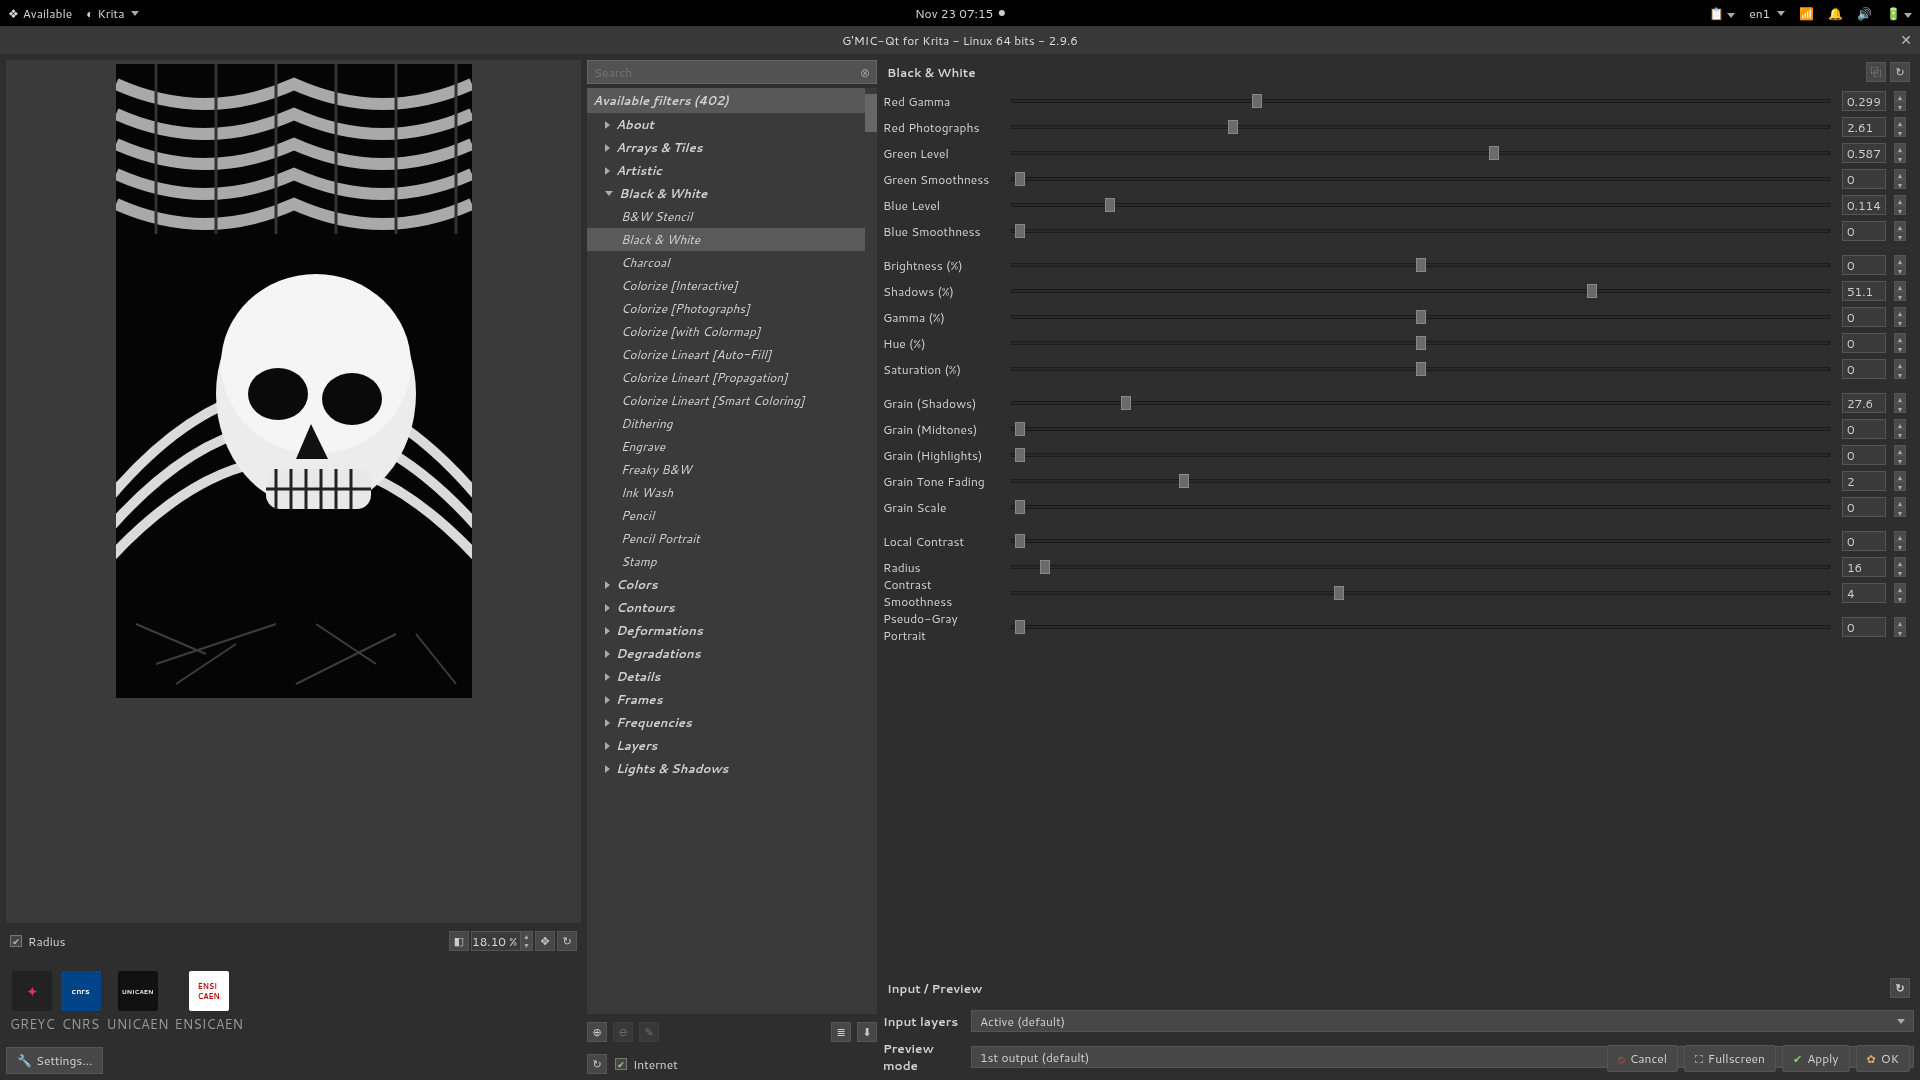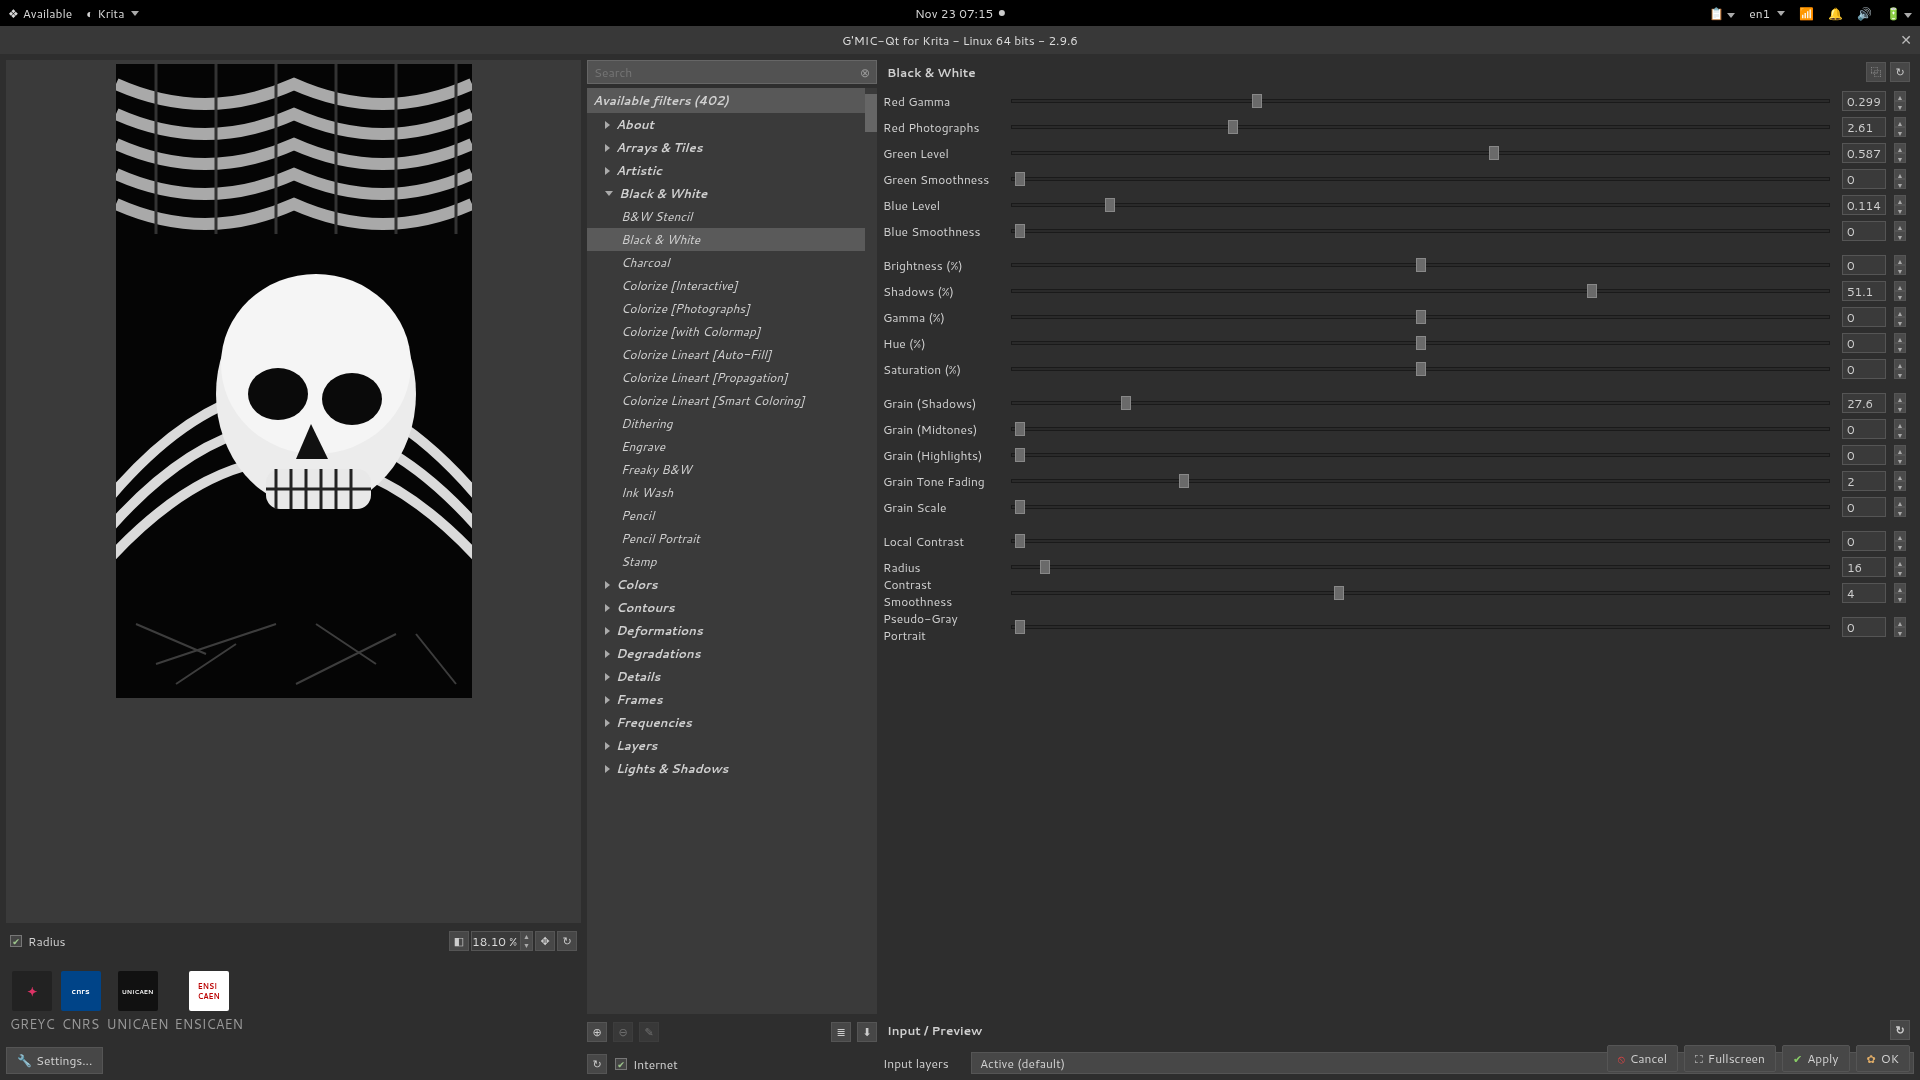--- a/index.html
+++ b/index.html
@@ -53,21 +53,21 @@
 .params-header .icons { display: flex; gap: 4px; }
 .params-scroll { flex: 1; overflow-y: auto; padding-right: 8px; }
 .param-row { display: flex; align-items: center; height: 26px; gap: 8px; }
 .param-label { width: 116px; }
 .slider-track { flex: 1; height: 4px; background: #2a2a2a; border: 1px solid #1a1a1a; position: relative; margin: 0 4px; }
 .slider-thumb { position: absolute; width: 10px; height: 14px; background: #6a6a6a; border: 1px solid #888; top: -6px; transform: translateX(-50%); }
 .num-box { width: 44px; height: 20px; background: #3a3a3a; border: 1px solid #555; display: flex; align-items: center; padding: 0 4px; }
 .dropdown { flex: 1; height: 22px; background: #474747; border: 1px solid #555; display: flex; align-items: center; justify-content: space-between; padding: 0 8px; }
 .input-preview-header { display: flex; align-items: center; justify-content: space-between; font-weight: bold; padding: 4px; margin-top: 6px; }
 .ip-row { display: flex; align-items: center; gap: 10px; margin-top: 4px; }
-.ip-row .label { width: 78px; }
+.ip-row .label { width: 78px; font-weight: bold; }
 .button-bar { position: absolute; bottom: 8px; right: 10px; display: flex; gap: 6px; }
 .btn { background: #474747; border: 1px solid #555; padding: 4px 10px; display: flex; align-items: center; gap: 5px; border-radius: 2px; }
 .btn .icon { font-size: 11px; }
 svg { display: block; }
 </style>
 </head>
 <body>
 
 <div class="topbar">
   <div class="left">
@@ -531,20 +531,27 @@
       <span>Input / Preview</span>
       <div class="small-btn">↻</div>
     </div>
     <div class="ip-row">
       <span class="label">Input layers</span>
       <div class="dropdown">
         <span>Active (default)</span>
           <span class="caret-down"></span>
       </div>
     </div>
+    <div class="ip-row">
+      <span class="label">Preview mode</span>
+      <div class="dropdown">
+        <span>1st output (default)</span>
+          <span class="caret-down"></span>
+      </div>
+    </div>
   </div>
 
 </div>
 
 <div class="button-bar">
   <div class="btn">
       <span class="icon" style="color:#d44">⦸</span>
       <span>Cancel</span>
     </div>
   <div class="btn">

